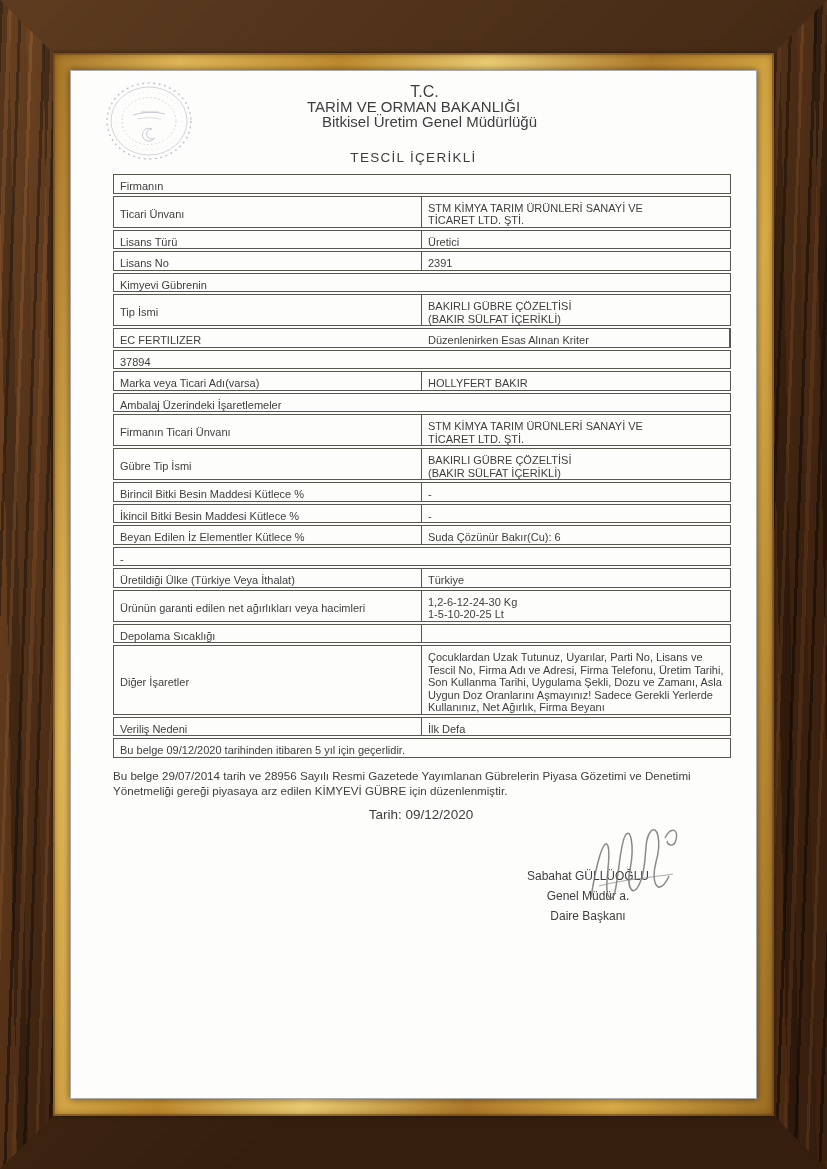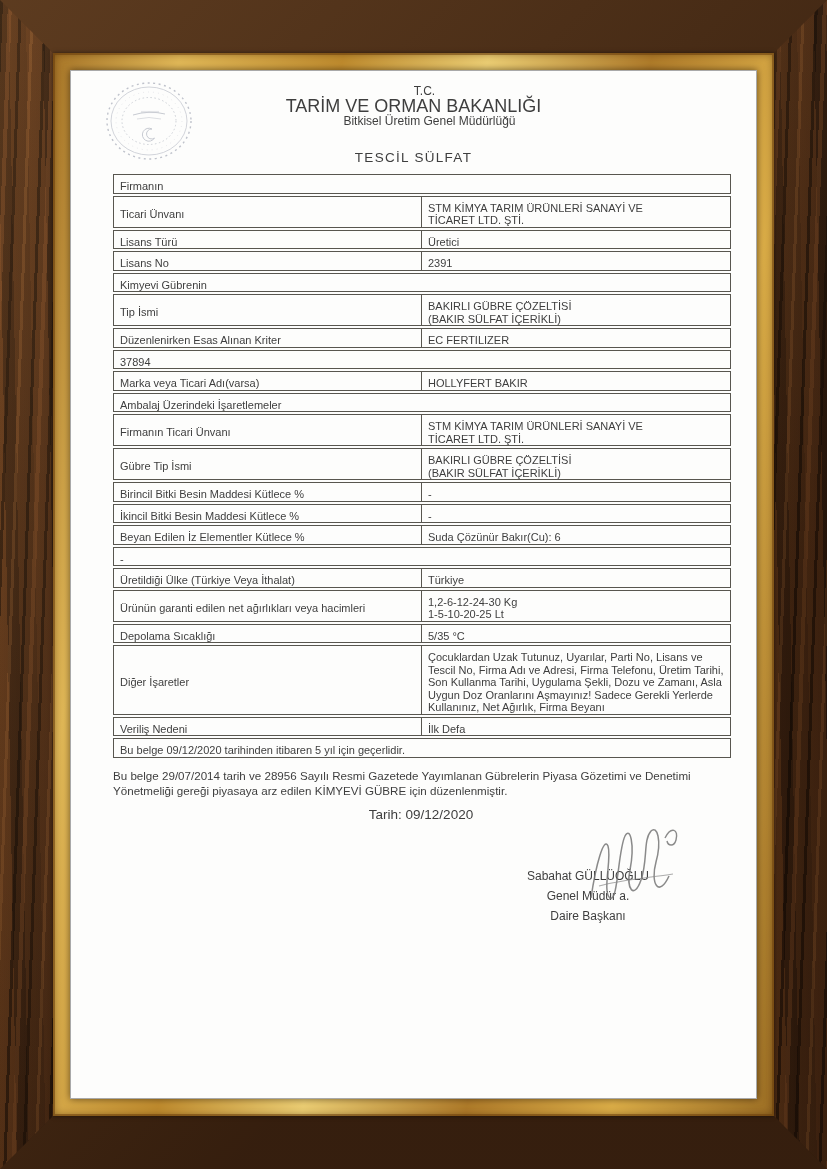--- a/index.html
+++ b/index.html
@@ -49,23 +49,23 @@
   
   .paper{position:absolute;inset:70px;background:#fdfdfc;border:1px solid #a9a9a9;
     box-shadow:0 0 7px rgba(20,10,2,.55);}
   .doc{position:absolute;inset:0;color:#3e3e3e;}
 
   
   .seal{position:absolute;left:32px;top:8px;width:92px;height:84px;opacity:.55;}
 
   
   .hdr{position:absolute;top:13px;left:0;right:0;text-align:center;line-height:15px;}
-  .hdr .l1{font-size:12px;margin-left:22px;}
-  .hdr .l2{font-size:18px;}
-  .hdr .l3{font-size:12px;padding-left:32px;}
+  .hdr .l1{font-size:16px;margin-left:22px;}
+  .hdr .l2{font-size:15px;}
+  .hdr .l3{font-size:15px;padding-left:32px;}
   .title{position:absolute;top:79px;left:0;right:0;text-align:center;
     font-size:13.5px;letter-spacing:1.3px;}
 
   
   .flow{position:absolute;left:42px;top:103px;width:618px;}
   .trow{display:flex;align-items:stretch;border:1px solid #58564f;margin-top:2px;background:#fdfdfc;}
   .trow:first-child{margin-top:0;}
   .cell{display:flex;align-items:center;font-size:11px;line-height:12.5px;padding:5px 6px 0 6px;box-sizing:border-box;}
   .lbl{width:308px;flex:none;border-right:1px solid #58564f;}
   .val{flex:1;white-space:pre-line;}
@@ -102,21 +102,21 @@
         <path d="M38 33 L56 33" stroke="#a5aab6" stroke-width="2.2" opacity="0.5"></path>
         <path d="M49 50 a6.5 6.5 0 1 0 2.5 9 a5 5 0 1 1 -2.5 -9" fill="none" stroke="#9aa0ae" stroke-width="1"></path>
       </svg>
 
       <div class="hdr">
         <div class="l1">T.C.</div>
         <div class="l2">TARİM VE ORMAN BAKANLIĞI</div>
         <div class="l3">Bitkisel Üretim Genel Müdürlüğü</div>
       </div>
 
-      <div class="title">TESCİL SÜLFAT</div>
+      <div class="title">TESCİL İÇERİKLİ</div>
 
       <div class="flow">
 
         <div class="trow">
           <div class="cell full">Firmanın</div>
         </div>
         <div class="trow">
           <div class="cell lbl">Ticari Ünvanı</div>
           <div class="cell val">STM KİMYA TARIM ÜRÜNLERİ SANAYİ VE
 TİCARET LTD. ŞTİ.</div>
@@ -131,22 +131,22 @@
         </div>
         <div class="trow">
           <div class="cell full">Kimyevi Gübrenin</div>
         </div>
         <div class="trow">
           <div class="cell lbl">Tip İsmi</div>
           <div class="cell val">BAKIRLI GÜBRE ÇÖZELTİSİ
 (BAKIR SÜLFAT İÇERİKLİ)</div>
         </div>
         <div class="trow">
+          <div class="cell val">EC FERTILIZER</div>
           <div class="cell lbl">Düzenlenirken Esas Alınan Kriter</div>
-          <div class="cell val">EC FERTILIZER</div>
         </div>
         <div class="trow">
           <div class="cell val">37894</div>
         </div>
         <div class="trow">
           <div class="cell lbl">Marka veya Ticari Adı(varsa)</div>
           <div class="cell val">HOLLYFERT BAKIR</div>
         </div>
         <div class="trow">
           <div class="cell full">Ambalaj Üzerindeki İşaretlemeler</div>
@@ -180,21 +180,20 @@
           <div class="cell lbl">Üretildiği Ülke (Türkiye Veya İthalat)</div>
           <div class="cell val">Türkiye</div>
         </div>
         <div class="trow">
           <div class="cell lbl">Ürünün garanti edilen net ağırlıkları veya hacimleri</div>
           <div class="cell val">1,2-6-12-24-30 Kg
 1-5-10-20-25 Lt</div>
         </div>
         <div class="trow">
           <div class="cell lbl">Depolama Sıcaklığı</div>
-          <div class="cell val">5/35 °C</div>
         </div>
         <div class="trow">
           <div class="cell lbl">Diğer İşaretler</div>
           <div class="cell val">Çocuklardan Uzak Tutunuz, Uyarılar, Parti No, Lisans ve Tescil No, Firma Adı ve Adresi, Firma Telefonu, Üretim Tarihi, Son Kullanma Tarihi, Uygulama Şekli, Dozu ve Zamanı, Asla Uygun Doz Oranlarını Aşmayınız! Sadece Gerekli Yerlerde Kullanınız, Net Ağırlık, Firma Beyanı</div>
         </div>
         <div class="trow">
           <div class="cell lbl">Veriliş Nedeni</div>
           <div class="cell val">İlk Defa</div>
         </div>
         <div class="trow">

